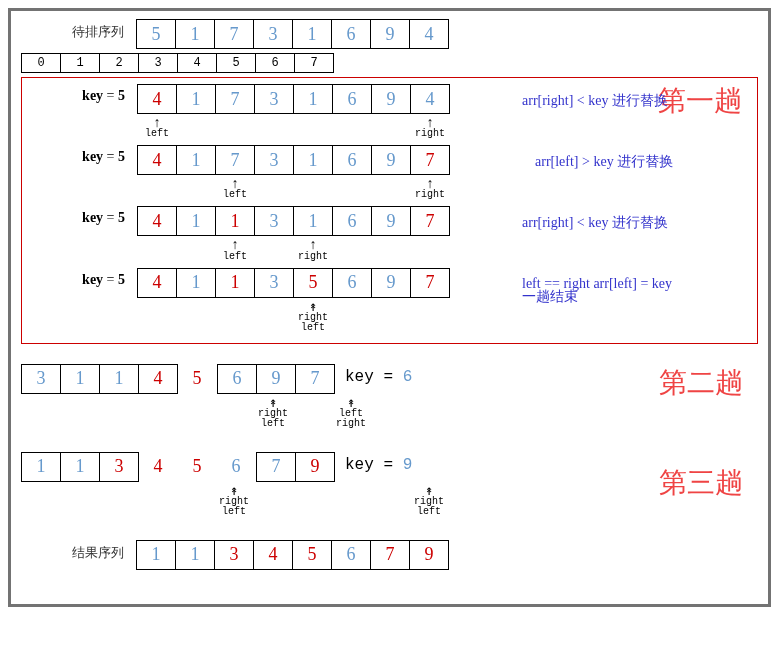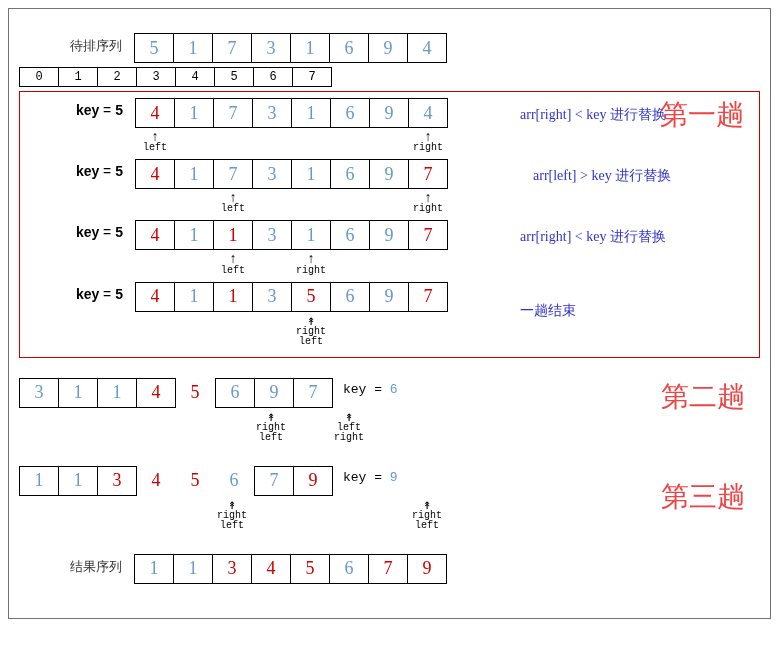--- a/index.html
+++ b/index.html
@@ -1,39 +1,39 @@
 <!DOCTYPE html>
 <html><head>
 <meta charset="utf-8">
 <style>
 *{box-sizing:border-box;margin:0;padding:0}
 body{background:#fff;font-family:"Microsoft YaHei","SimSun",sans-serif;font-size:14px;padding:8px;width:779px}
-.container{border:1px solid #737373;padding:24px 10px 30px 10px;position:relative}
+.container{border:3px solid #737373;padding:8px 10px 30px 10px;position:relative}
 .row{display:flex;align-items:flex-start;margin-bottom:4px;position:relative}
 .label{width:115px;text-align:right;padding-right:12px;padding-top:4px;color:#333;font-size:13px}
-.key-label{font-family:Liberation Sans, sans-serif;font-weight:bold;color:#000;font-size:14px}
+.key-label{font-family:Liberation Serif, serif;font-weight:bold;color:#000;font-size:14px}
 .key-label .eq{font-weight:normal}
 .cells{display:flex}
 .cell{width:40px;height:30px;border:1px solid #000;display:flex;align-items:center;justify-content:center;font-family:"Times New Roman",serif;font-size:18px;margin-left:-1px}
 .cell:first-child{margin-left:0}
 .cell.idx{height:20px;font-size:12px;font-family:"Courier New",monospace;color:#000}
 .blue{color:#6699cc}
 .red{color:#cc0000}
 .noborder{border:none}
 .pointers{display:flex;margin-left:115px}
 .pslot{width:40px;margin-left:-1px;text-align:center;font-size:10px;font-family:"Courier New",monospace;line-height:1}
 .pslot:first-child{margin-left:0}
 .arrow{font-size:14px;line-height:0.8;color:#000}
 .note{position:absolute;left:500px;font-family:Liberation Serif, serif;color:#3333cc;font-size:14px;white-space:nowrap}
 .pass-title{position:absolute;right:15px;font-family:"SimSun",serif;font-size:28px;color:#ef4444}
 .pass-box{border:1px solid #cc0000;padding:6px 0 4px 0;margin:2px 0 20px 0;position:relative}
 .hl{color:#cc0000}
 .hlb{color:#6699cc}
 .group{margin-bottom:18px;position:relative}
-.key2{font-family:"Courier New",monospace;font-size:13px;color:#000}
+.key2{font-family:"Courier New",monospace;font-size:16px;color:#000}
 </style>
 </head>
 <body>
 
 <div class="container">
 
 <div class="row">
   <div class="label">待排序列</div>
   <div class="cells" id="init-cells">
         <div class="cell  blue">5</div>
@@ -179,20 +179,21 @@
             <div class="pslot"></div>
             <div class="pslot">
               <div class="arrow">↟</div>
               <div>right</div>
               <div>left</div>
             </div>
             <div class="pslot"></div>
             <div class="pslot"></div>
             <div class="pslot"></div>
           </div>
+          <div class="note" style="top: 8px;">left == right  arr[left] = key</div>
           <div class="note" style="top: 20px;">一趟结束</div>
         </div>
       </div>
 </div>
 
 <div class="group" style="height:70px">
   <div class="pass-title" style="top:0">第二趟</div>
   <div class="row">
     <div class="cells" id="p2-left">
           <div class="cell  blue">3</div>

